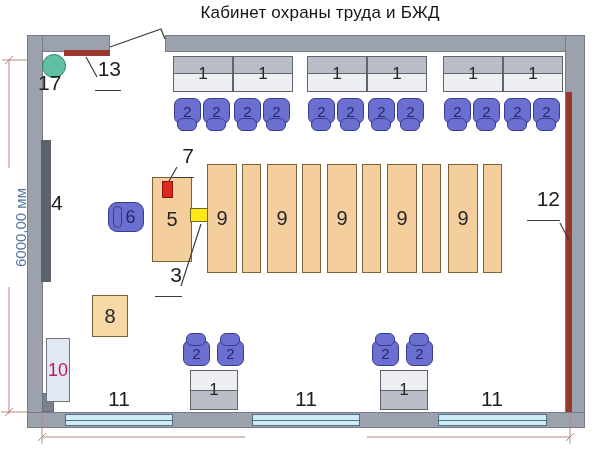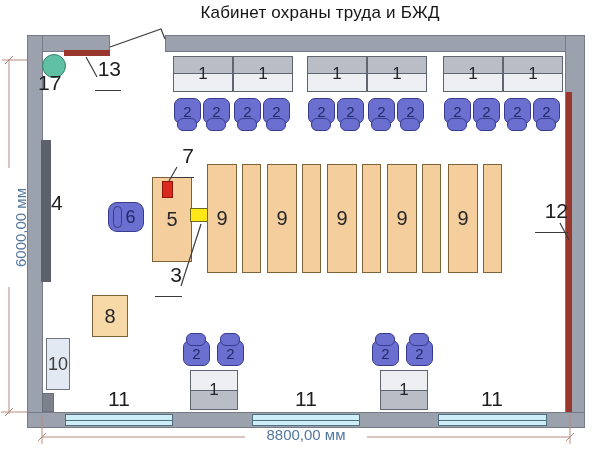--- a/index.html
+++ b/index.html
@@ -184,21 +184,21 @@
     </div>
   <div class="tan abs" style="left:152px;top:177px;width:40px;height:85px;">
       <span>5</span>
     </div>
   <div class="abs" style="left:162px;top:181px;width:11px;height:17px;background:var(--red-item);border:1px solid #8c150d;"></div>
   <div class="abs" style="left:190px;top:208px;width:18px;height:14px;background:var(--yellow-item);border:1px solid #6e6a1c;"></div>
 
   <div class="tan abs" style="left:92px;top:295px;width:36px;height:42px;background:#f6d9a6;">
       <span>8</span>
     </div>
-  <div class="abs" style="left:46px;top:338px;width:24px;height:52px;background:var(--cabinet-light);border:1px solid #6f747e;display:flex;align-items:center;justify-content:center;font-size:18px;color:#404040;">
+  <div class="abs" style="left:46px;top:338px;width:24px;height:64px;background:var(--cabinet-light);border:1px solid #6f747e;display:flex;align-items:center;justify-content:center;font-size:18px;color:#be185d;">
       <span>10</span>
     </div>
 
   <div class="chair up" style="left:183px;top:333px;">
       <div class="cbody">2</div>
       <div class="seat"></div>
     </div>
   <div class="chair up" style="left:217px;top:333px;">
       <div class="cbody">2</div>
       <div class="seat"></div>
@@ -234,21 +234,20 @@
     <path d="M181,286 L201,224"></path>
     <path d="M560,223 L569,240"></path>
     <path class="dim" d="M9,59 V168 M9,287 V414 M2,60 H27 M1,412 H27 M42,415 V444 M570,414 V444 M42,437 H245 M367,437 H570 M5,64 L13,56 M5,416 L13,408 M38,441 L46,433 M566,441 L574,433"></path>
   </svg>
 
   <div class="lbl ul" style="left:95px;top:58px;width:26px;">13</div>
   <div class="lbl" style="left:38px;top:72px;">17</div>
   <div class="lbl" style="left:51px;top:192px;">4</div>
   <div class="lbl ul" style="left:172px;top:145px;width:22px;">7</div>
   <div class="lbl ul" style="left:155px;top:264px;width:27px;">3</div>
-  <div class="lbl ul" style="left:527px;top:200px;width:33px;margin-left:8px;">12</div>
+  <div class="lbl ul" style="left:527px;top:188px;width:33px;">12</div>
   <div class="lbl" style="left:99px;top:388px;width:40px;text-align:center;">11</div>
   <div class="lbl" style="left:286px;top:388px;width:40px;text-align:center;">11</div>
   <div class="lbl" style="left:472px;top:388px;width:40px;text-align:center;">11</div>
 
   <div class="dimtext" style="left:-40px;top:219px;width:120px;transform:rotate(-90deg);">6000,00 мм</div>
-  <div class="dimtext" style="left:246px;top:426px;width:120px;">8800,00 мм</div>
 
 </div>
 
 </body></html>

